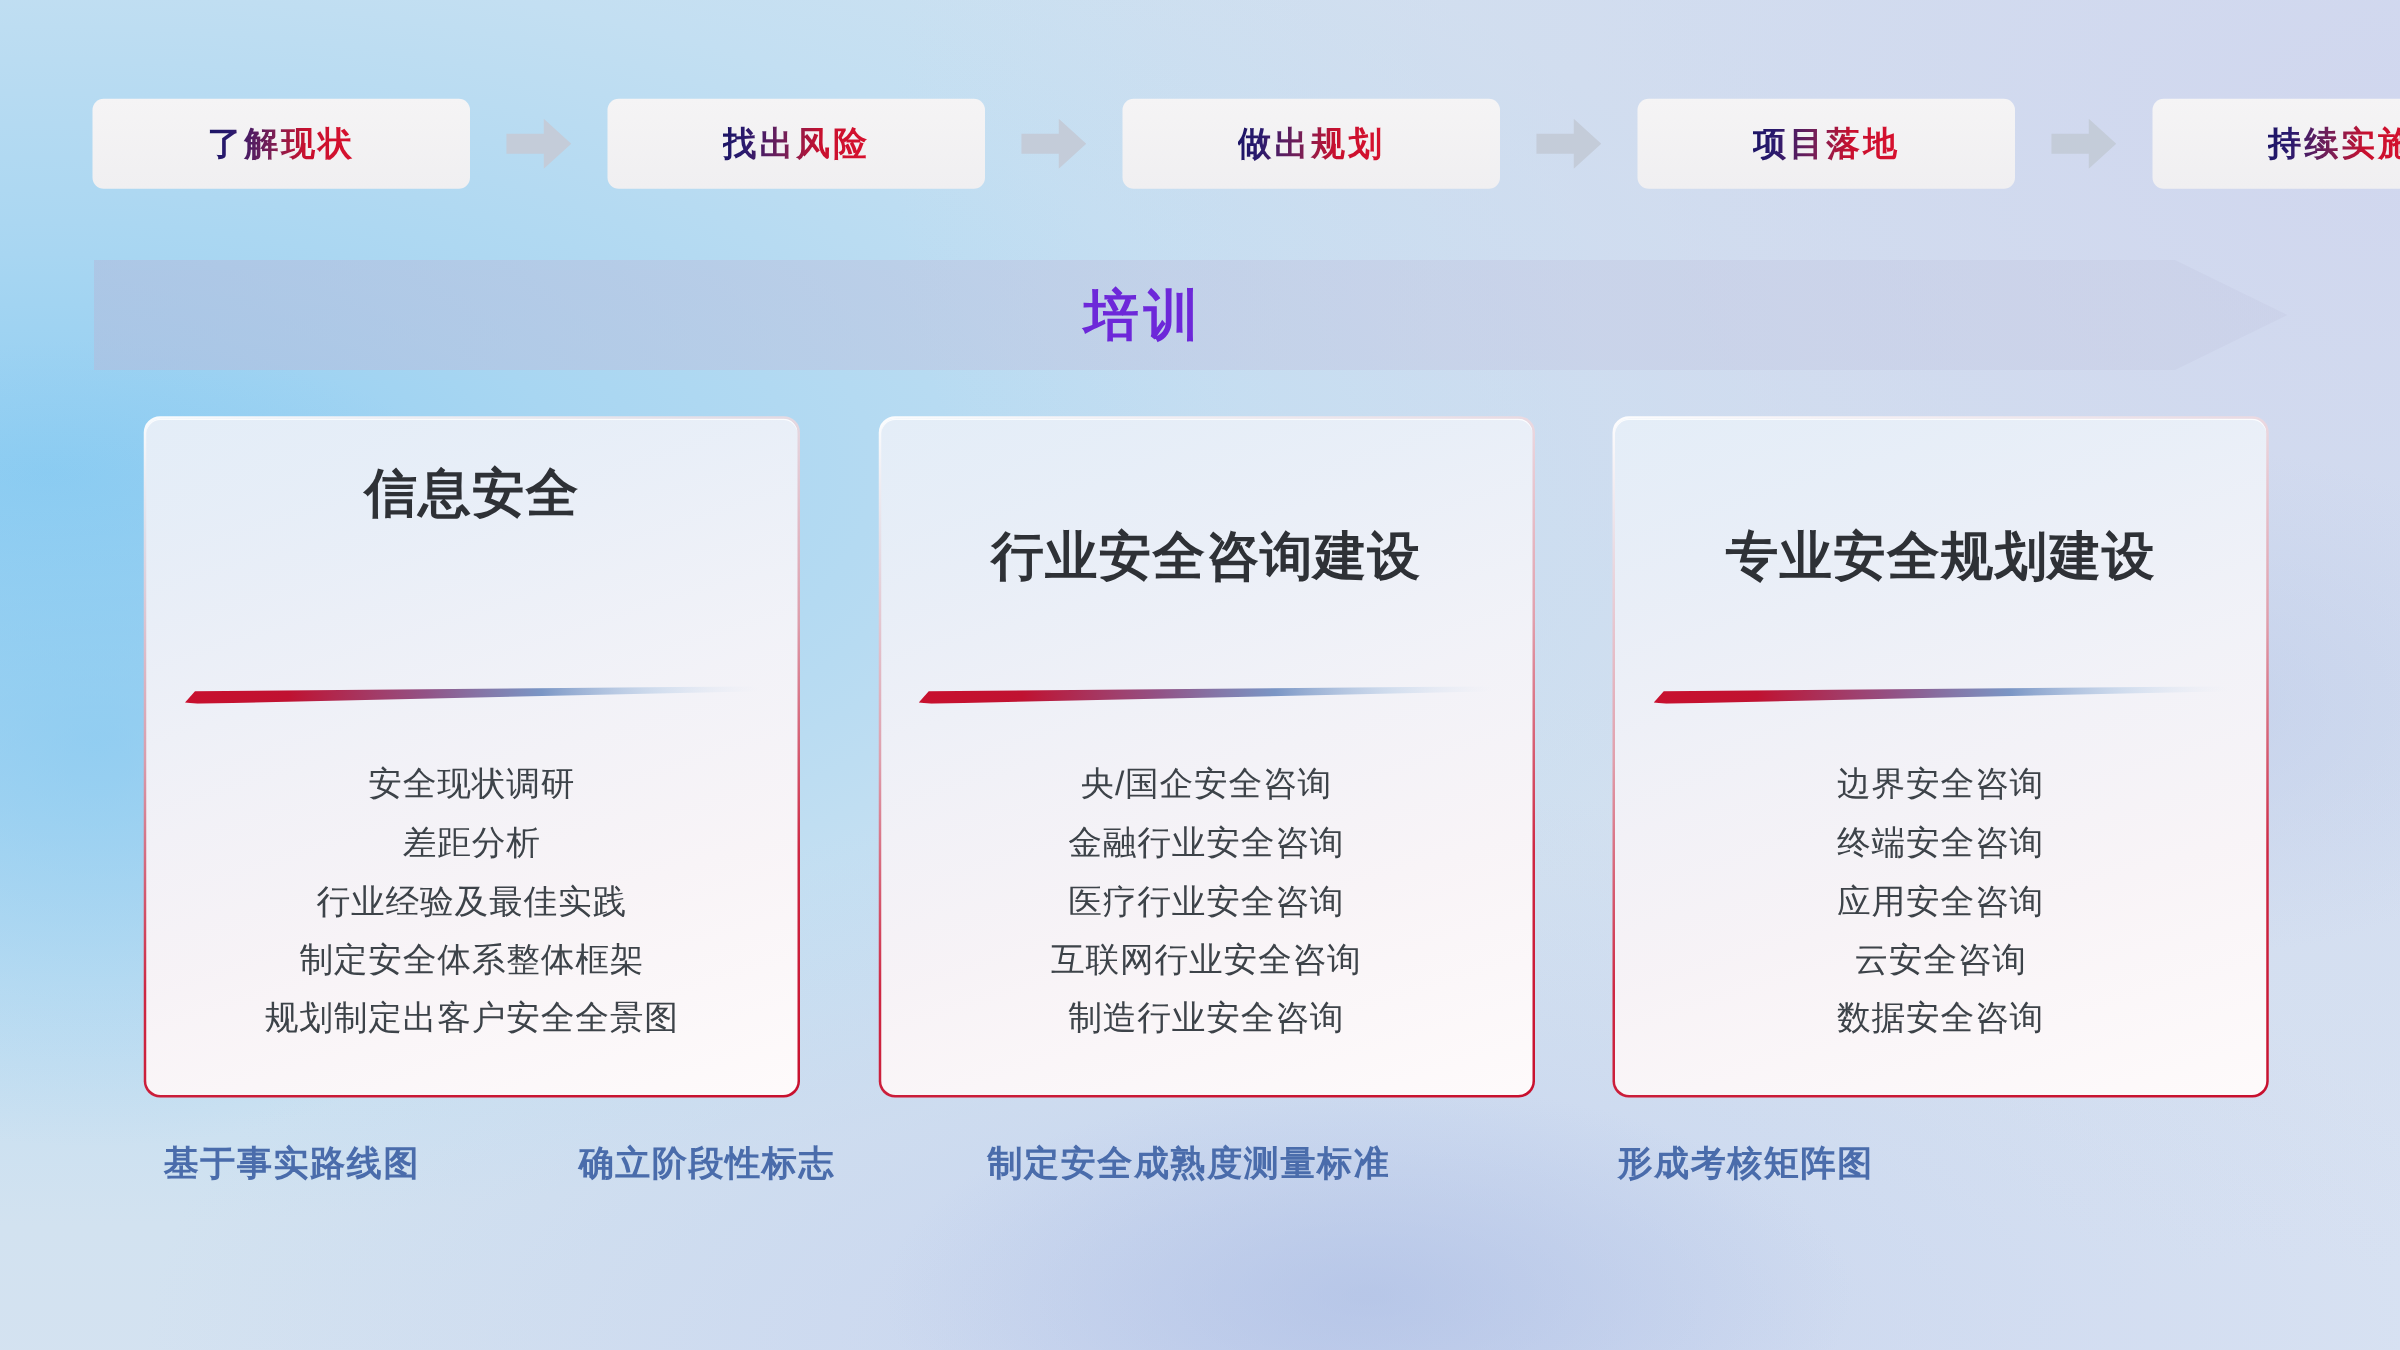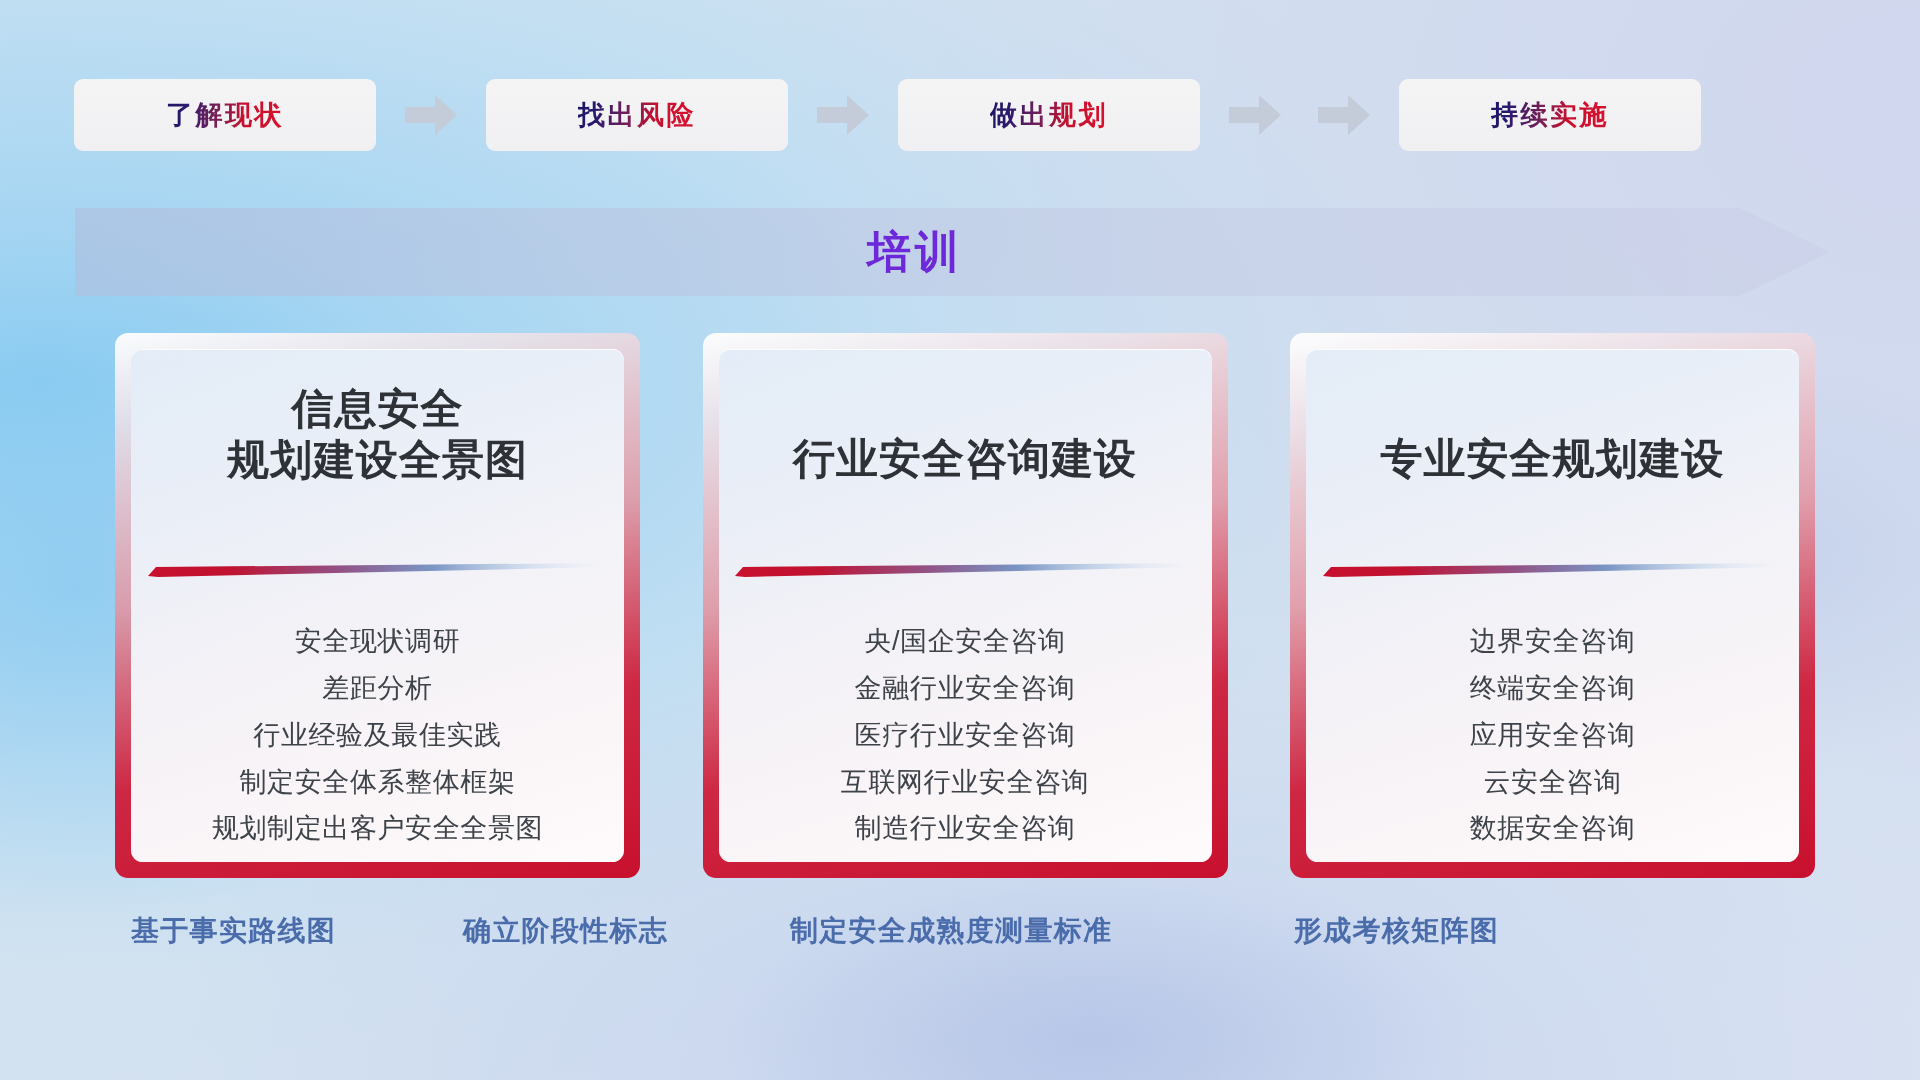--- a/index.html
+++ b/index.html
@@ -83,21 +83,21 @@
 
   
   #cards{
     position:absolute; left:115px; top:333px; width:1700px; height:545px;
     display:flex; justify-content:space-between;
   }
   .card{
     position:relative;
     width:525px; height:545px;
     border-radius:13px;
-    padding:16px;
+    padding:2px;
     background:linear-gradient(168deg,
         rgba(255,255,255,.95) 0%,
         rgba(243,226,230,.8) 14%,
         rgba(228,148,160,.85) 42%,
         rgba(206,30,58,.95) 70%,
         rgba(200,16,46,1) 100%);
     flex:0 0 auto;
   }
   .card-inner{
     position:relative;
@@ -182,41 +182,43 @@
       </svg>
     </div>
     <div class="step-box">
       <div class="step-wrap"><span class="step-label">做出规划</span></div>
     </div>
     <div class="step-arrow">
       <svg width="52" height="40" viewBox="0 0 52 40" aria-hidden="true">
         <path d="M0 12 H30 V0 L52 20 L30 40 V28 H0 Z" fill="#c4ccd9"></path>
       </svg>
     </div>
+    <div class="step-box">
+      <div class="step-wrap"><span class="step-label">项目落地</span></div>
+    </div>
     <div class="step-arrow">
       <svg width="52" height="40" viewBox="0 0 52 40" aria-hidden="true">
         <path d="M0 12 H30 V0 L52 20 L30 40 V28 H0 Z" fill="#c4ccd9"></path>
       </svg>
     </div>
     <div class="step-box">
       <div class="step-wrap"><span class="step-label">持续实施</span></div>
     </div>
   </div>
 
 <div id="banner">
   <div id="banner-shape"></div>
   <div id="banner-text">培训</div>
 </div>
 
 <div id="cards">
     <div class="card">
       <div class="card-inner">
         <div class="card-title two-line">
           <div>信息安全</div>
-          <div>规划建设全景图</div>
         </div>
         <div class="divider-wrap">
           <div class="divider">
             <svg width="460" height="14" viewBox="0 0 460 14" aria-hidden="true">
               <defs>
                 <linearGradient id="gdiv0" x1="0" y1="0" x2="1" y2="0">
                   <stop offset="0%" stop-color="#c8102e" stop-opacity="1"></stop>
                   <stop offset="18%" stop-color="#c01231" stop-opacity="1"></stop>
                   <stop offset="42%" stop-color="#8d4a80" stop-opacity=".95"></stop>
                   <stop offset="62%" stop-color="#5d7fb8" stop-opacity=".8"></stop>

